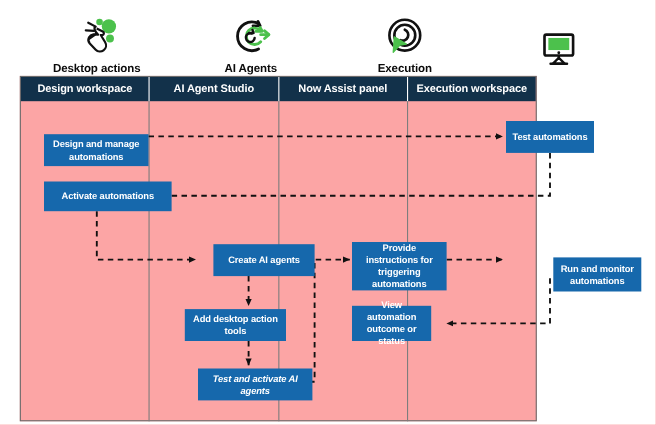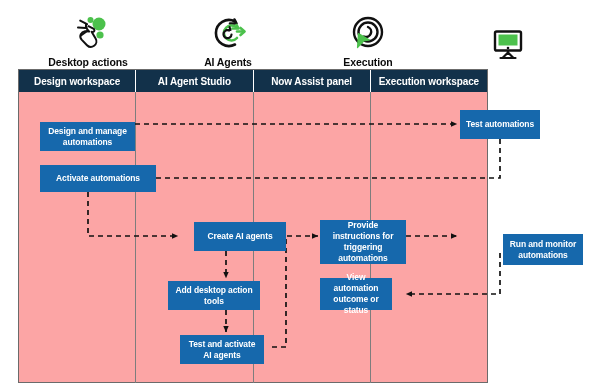--- a/index.html
+++ b/index.html
@@ -193,21 +193,21 @@
 
       <path d="M500,253 L500,294 L406,294"></path>
     </g>
   </svg>
 
   <div class="node" style="left:40px;  top:102px; width:95px;  height:29px;margin-top:20px;">Design and manage automations</div>
   <div class="node" style="left:40px;  top:165px; width:116px;  height:27px;">Activate automations</div>
 
   <div class="node" style="left:194px; top:222px; width:92px;  height:29px;">Create AI agents</div>
   <div class="node" style="left:168px; top:281px; width:92px;  height:29px;">Add desktop action tools</div>
-  <div class="node" style="left:180px; top:335px; width:84px;  height:29px;">Test  and activate AI agents</div>
+  <div class="node" style="left:180px; top:335px; width:104px;  height:29px;font-style:italic;">Test  and activate AI agents</div>
 
   <div class="node" style="left:320px; top:220px; width:86px;  height:44px;">Provide instructions for triggering automations</div>
   <div class="node" style="left:320px; top:278px; width:72px;  height:32px;">View automation outcome or status</div>
 
   <div class="node" style="left:460px; top:110px; width:80px;  height:29px;text-align:right;">Test automations</div>
   <div class="node" style="left:460px; top:234px; width:80px;  height:31px;margin-left:43px;">Run and monitor automations</div>
 
 </div>
 
 </body></html>

